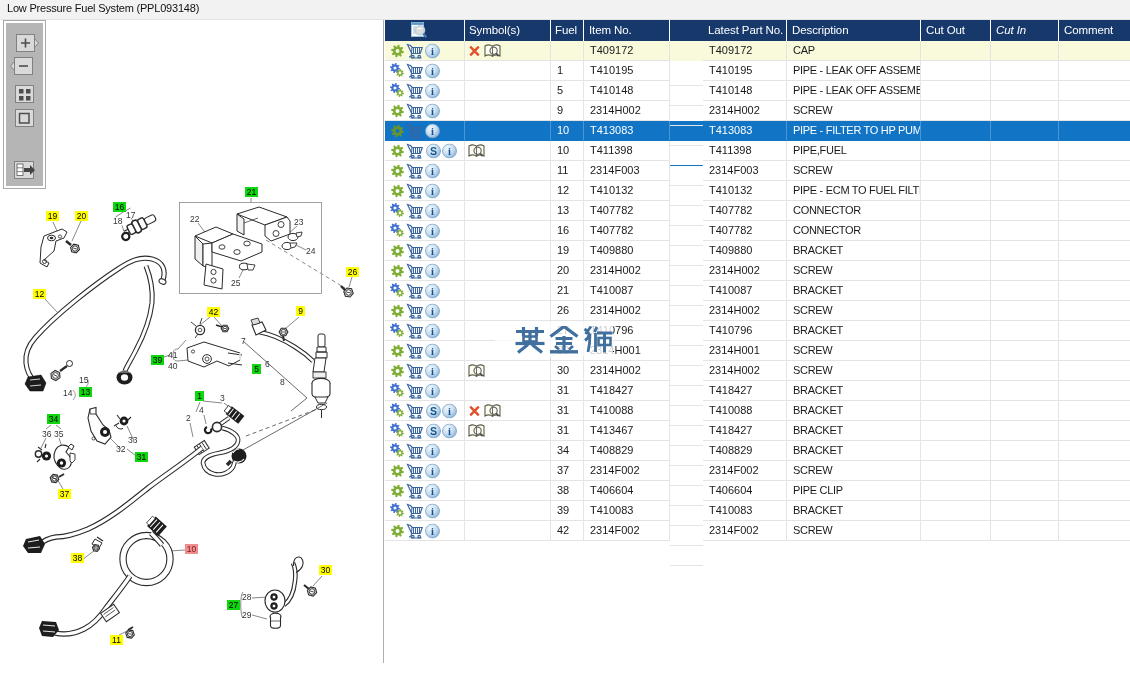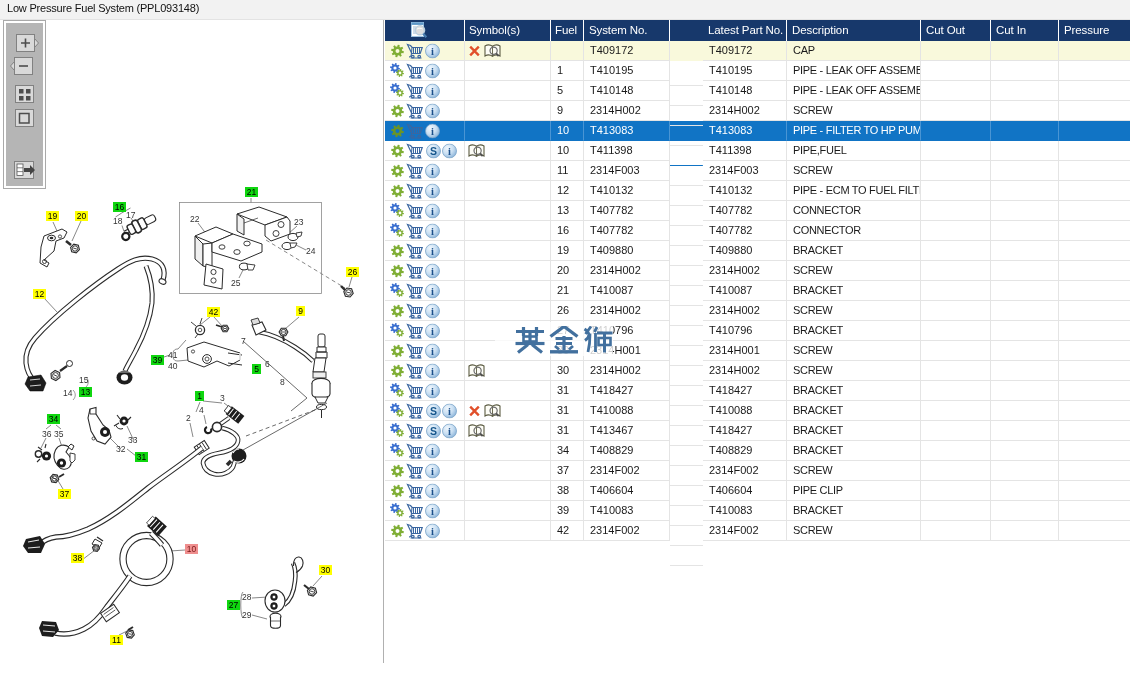--- a/index.html
+++ b/index.html
@@ -16,21 +16,21 @@
 .row div{box-sizing:border-box;font-size:11px;line-height:19px;color:#1a1a1a;padding-left:6px;border-right:1px solid #e4e4e4;border-bottom:1px solid #e4e4e4;overflow:hidden;white-space:nowrap;position:relative;}
 .row.sel div{color:#fff;border-right-color:#4a95d4;border-bottom-color:#1174c5;}
 .c0{width:80px;padding-left:0 !important;}
 .c1{width:86px;padding-left:4px !important;}
 .c2{width:33px;}
 .c3{width:86px;}
 .c4{width:33px;margin-top:44px;}
 .c5{width:84px;}
 .c6{width:134px;letter-spacing:-0.3px;}
 .c7{width:70px;}
-.c8{width:68px;}
+.c8{width:68px;font-style:italic;}
 .c9{flex:1;border-right:none !important;}
 .ic{position:absolute;top:50%;transform:translateY(-50%);}
 #toolbar{position:absolute;left:3px;top:20px;width:41px;height:167px;background:#fff;border:1px solid #a9a9a9;z-index:20;}
 #toolbarin{position:absolute;left:2px;top:2px;width:37px;height:163px;background:#b5b5b5;}
 #wm{position:absolute;left:495px;top:322px;width:118px;height:34px;background:rgba(255,255,255,0.78);z-index:10;}
 </style>
 </head>
 <body>
 <svg width="0" height="0" style="position:absolute">
 <defs>
@@ -93,27 +93,27 @@
 <div id="rightpane">
     <div id="tbl">
       <div class="hdr">
         <div class="c0" style="position:relative">
           <svg class="ic" style="left:26px" width="17" height="18">
             <use href="#hicon"></use>
           </svg>
         </div>
         <div class="c1">Symbol(s)</div>
         <div class="c2" style="padding-left:4px">Fuel</div>
-        <div class="c3">System No.</div>
+        <div class="c3">Item No.</div>
         <div class="c4" style="padding-left:4px">Qty.</div>
         <div class="c5">Latest Part No.</div>
         <div class="c6">Description</div>
         <div class="c7">Cut Out</div>
         <div class="c8">Cut In</div>
-        <div class="c9">Pressure</div>
+        <div class="c9">Comment</div>
       </div>
       <div class="row yel">
         <div class="c0">
           <svg class="ic" style="left:6px" width="13" height="13">
             <use href="#gearG"></use>
           </svg>
           <svg class="ic" style="left:21px" width="18" height="16">
             <use href="#cart"></use>
           </svg>
           <svg class="ic" style="left:40px" width="15" height="15">

